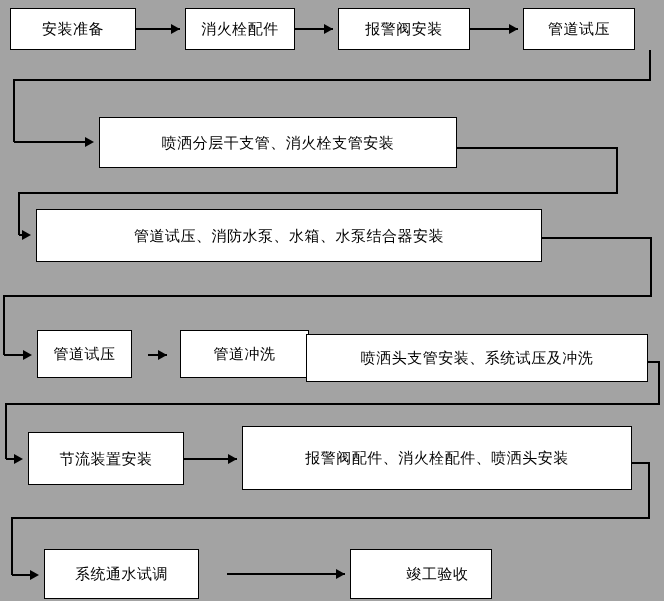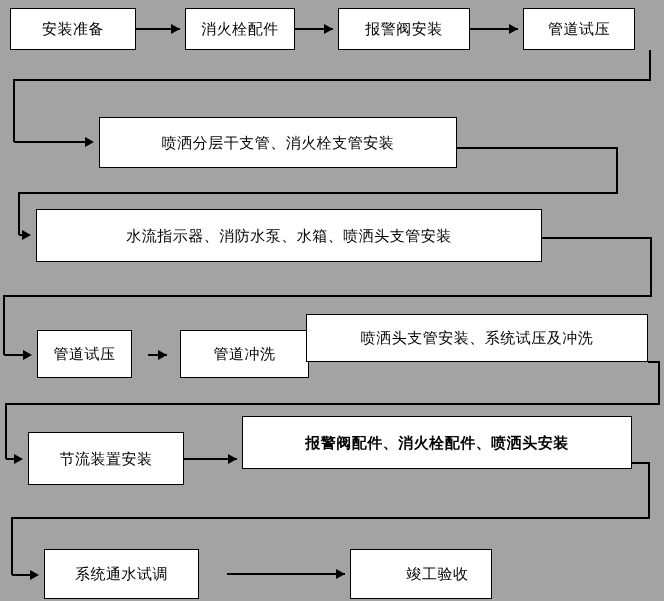--- a/index.html
+++ b/index.html
@@ -102,35 +102,35 @@
       <div class="node" style="left: 338px; top: 8px; width: 132px; height: 42px;">
         <span>报警阀安装</span>
       </div>
       <div class="node" style="left: 523px; top: 8px; width: 112px; height: 42px;">
         <span>管道试压</span>
       </div>
       <div class="node" style="left: 99px; top: 117px; width: 358px; height: 51px;">
         <span>喷洒分层干支管、消火栓支管安装</span>
       </div>
       <div class="node" style="left: 36px; top: 209px; width: 506px; height: 53px;">
-        <span>水流指示器、消防水泵、水箱、喷洒头支管安装</span>
+        <span>管道试压、消防水泵、水箱、水泵结合器安装</span>
       </div>
       <div class="node" style="left: 37px; top: 330px; width: 95px; height: 48px;">
         <span>管道试压</span>
       </div>
       <div class="node" style="left: 172px; top: 330px; width: 129px; height: 48px; margin-left: 8px;">
         <span>管道冲洗</span>
       </div>
-      <div class="node" style="left: 306px; top: 314px; width: 342px; height: 48px;">
+      <div class="node" style="left: 306px; top: 334px; width: 342px; height: 48px;">
         <span>喷洒头支管安装、系统试压及冲洗</span>
       </div>
       <div class="node" style="left: 28px; top: 432px; width: 156px; height: 53px;">
         <span>节流装置安装</span>
       </div>
-      <div class="node" style="left: 242px; top: 416px; width: 390px; height: 53px; font-weight: bold;">
+      <div class="node" style="left: 242px; top: 426px; width: 390px; height: 64px;">
         <span>报警阀配件、消火栓配件、喷洒头安装</span>
       </div>
       <div class="node" style="left: 44px; top: 549px; width: 155px; height: 50px;">
         <span>系统通水试调</span>
       </div>
       <div class="node" style="left: 350px; top: 549px; width: 142px; height: 50px; padding-left: 33px;">
         <span>竣工验收</span>
       </div>
     </div>
 

